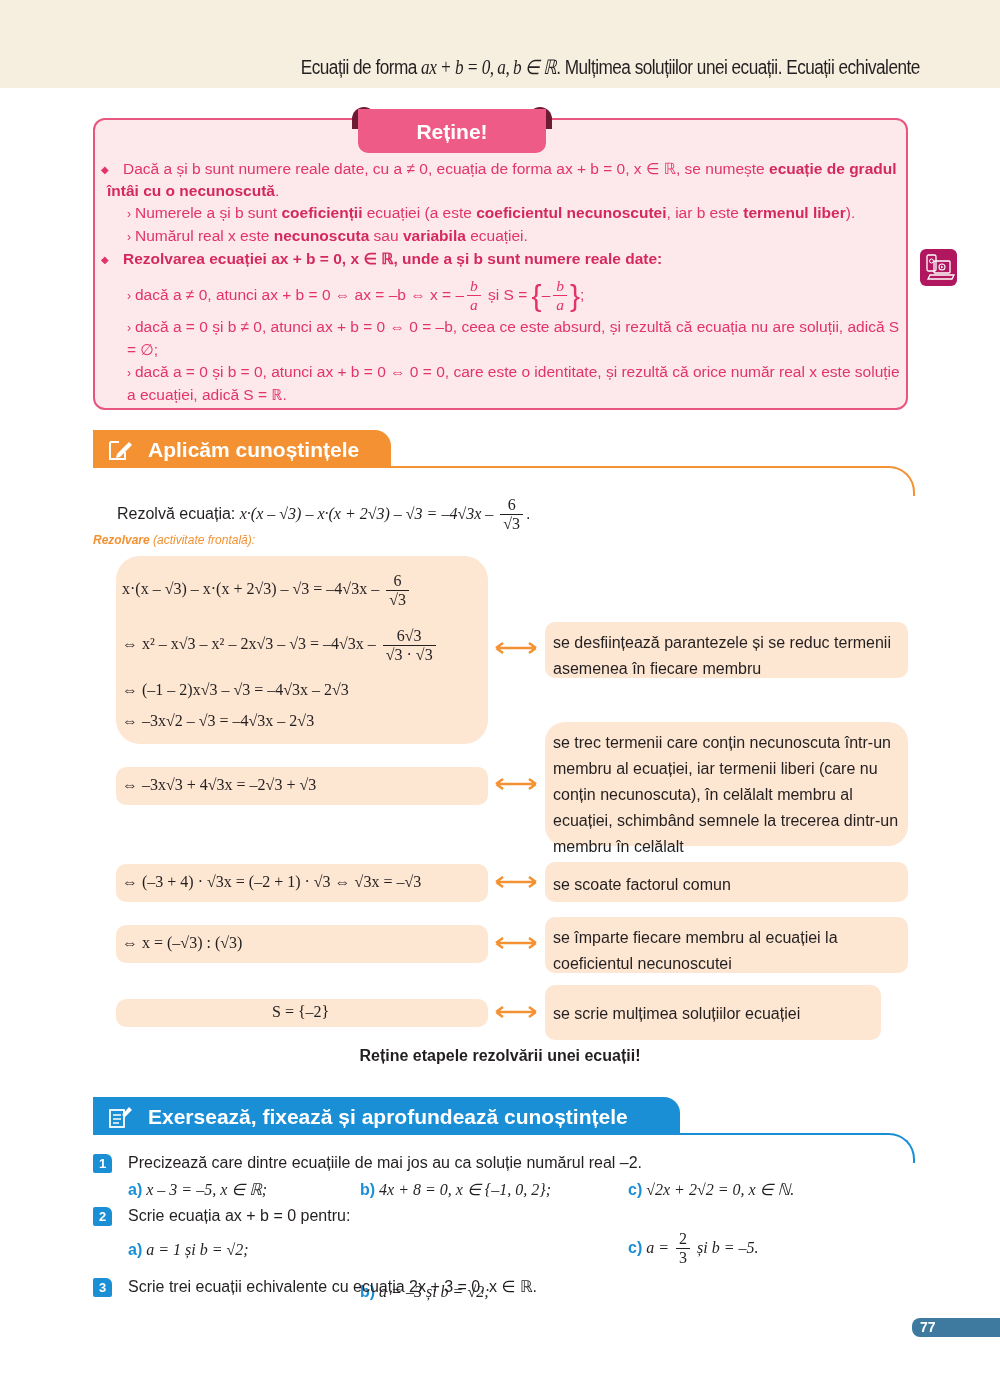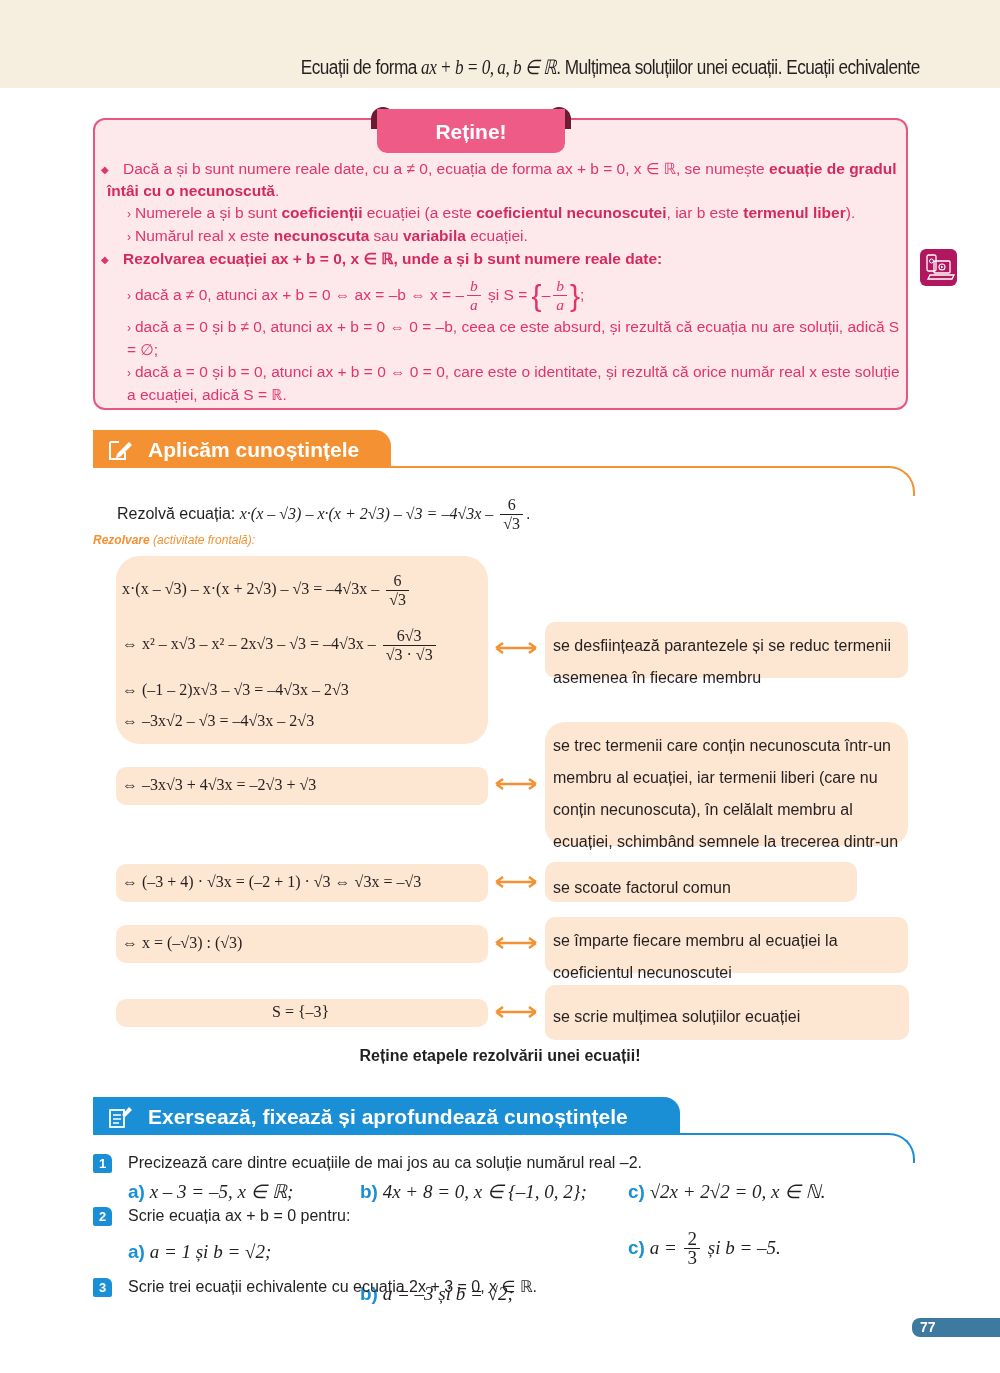--- a/index.html
+++ b/index.html
@@ -5,21 +5,21 @@
   * { box-sizing: border-box; margin: 0; padding: 0; }
   html, body { width: 1000px; height: 1373px; background: #ffffff; overflow: hidden; }
   body { font-family: "Liberation Sans", sans-serif; color: #231f20; position: relative; }
 
   .header-band { position: absolute; left: 0; top: 0; width: 1000px; height: 88px; background: #f6eedf; }
   .header-title { position: absolute; right: 80px; top: 55px; font-size: 20px; letter-spacing: -0.6px; color: #231f20; transform: scaleX(0.86); transform-origin: right center; white-space: nowrap; }
   .header-title i { font-family: "Liberation Serif", serif; }
 
   
   .retine-box { position: absolute; left: 93px; top: 118px; width: 815px; height: 292px; background: #fde9ec; border: 2px solid #e7567f; border-radius: 12px; }
-  .retine-tab-wrap { position: absolute; left: 371px; top: 103px; width: 200px; height: 50px; }
+  .retine-tab-wrap { position: absolute; left: 352px; top: 103px; width: 200px; height: 50px; }
   .retine-ear { position: absolute; top: 4px; width: 24px; height: 22px; background: #6d1a33; border-radius: 14px 14px 0 0; }
   .retine-ear.l { left: 0; }
   .retine-ear.r { right: 0; }
   .retine-tab { position: absolute; left: 6px; top: 6px; width: 188px; height: 44px; background: #ef5b87; border-radius: 0 0 10px 10px; color: #fff; font-weight: bold; font-size: 21px; text-align: center; line-height: 46px; }
   .retine-content { position: absolute; left: 107px; top: 158px; width: 795px; font-size: 15.5px; color: #e2336b; line-height: 22px; }
   .retine-content .row { position: relative; }
   .retine-content b { color: #d42960; }
   .bullet { position: absolute; left: -6px; font-size: 10px; top: 1px; }
   .sub { padding-left: 20px; }
   .arrow-s { font-size: 12px; margin-right: 4px; }
@@ -41,28 +41,28 @@
   .sec-icon { position: absolute; left: 14px; top: 8px; width: 26px; height: 24px; }
 
   .task { position: absolute; left: 117px; top: 496px; font-size: 16px; }
   .math { font-family: "Liberation Serif", serif; font-style: italic; }
   .rezolvare { position: absolute; left: 93px; top: 533px; font-size: 12px; color: #f39133; font-style: italic; }
   .rezolvare b { font-style: italic; }
 
   .peach { background: #fde6d2; border-radius: 10px; position: absolute; }
   .step-box-main { left: 116px; top: 556px; width: 372px; height: 188px; border-radius: 24px; }
   .step-line { position: absolute; font-size: 16px; white-space: nowrap; font-family: "Liberation Serif", serif; }
-  .note { font-size: 16px; line-height: 32px; color: #231f20; padding: 8px 8px; }
+  .note { font-size: 16px; line-height: 26px; color: #231f20; padding: 8px 8px; }
   .dbl-arrow { position: absolute; width: 44px; height: 12px; }
 
   .center-note { position: absolute; left: 0; width: 1000px; top: 1047px; text-align: center; font-weight: bold; font-size: 16px; }
 
   .ex-item { position: absolute; left: 93px; font-size: 16px; }
   .num-badge { display: inline-block; width: 19px; height: 19px; background: #1a8fd6; color: #fff; font-weight: bold; font-size: 13px; text-align: center; line-height: 19px; border-radius: 2px 6px 2px 2px; margin-right: 16px; vertical-align: middle; }
-  .opt { position: absolute; font-size: 19px; white-space: nowrap; }
+  .opt { position: absolute; font-size: 16px; white-space: nowrap; }
   .opt .lbl { color: #1a8fd6; font-weight: bold; }
 
   .page-num { position: absolute; left: 912px; top: 1318px; width: 88px; height: 19px; background: #3e7aa0; border-radius: 8px 0 0 8px; color: #fff; font-weight: bold; font-size: 14px; padding-left: 8px; line-height: 19px; }
 </style>
 </head>
 <body>
 
 <div class="header-band"></div>
 <div class="header-title">
   <span>Ecuații de forma </span><i>ax + b = 0, a, b ∈ ℝ</i><span>. Mulțimea soluțiilor unei ecuații. Ecuații echivalente</span>
@@ -142,43 +142,43 @@
 <div class="peach" style="left:116px;top:767px;width:372px;height:38px"></div>
 <div class="step-line" style="left:122px;top:776px">⇔ –3x√3 + 4√3x = –2√3 + √3</div>
 
 <div class="peach" style="left:116px;top:864px;width:372px;height:38px"></div>
 <div class="step-line" style="left:122px;top:873px">⇔ (–3 + 4) · √3x = (–2 + 1) · √3 ⇔ √3x = –√3</div>
 
 <div class="peach" style="left:116px;top:925px;width:372px;height:38px"></div>
 <div class="step-line" style="left:122px;top:934px">⇔ x = (–√3) : (√3)</div>
 
 <div class="peach" style="left:116px;top:999px;width:372px;height:28px"></div>
-<div class="step-line" style="left:272px;top:1003px">S = {–3}</div>
+<div class="step-line" style="left:272px;top:1003px">S = {–2}</div>
 
 <svg class="dbl-arrow" style="left:494px;top:642px" viewBox="0 0 44 12">
     <path d="M2 6 H42 M2 6 L9 1 M2 6 L9 11 M42 6 L35 1 M42 6 L35 11" stroke="#f39133" stroke-width="2.5" fill="none"></path>
   </svg>
 <svg class="dbl-arrow" style="left:494px;top:778px" viewBox="0 0 44 12">
     <path d="M2 6 H42 M2 6 L9 1 M2 6 L9 11 M42 6 L35 1 M42 6 L35 11" stroke="#f39133" stroke-width="2.5" fill="none"></path>
   </svg>
 <svg class="dbl-arrow" style="left:494px;top:876px" viewBox="0 0 44 12">
     <path d="M2 6 H42 M2 6 L9 1 M2 6 L9 11 M42 6 L35 1 M42 6 L35 11" stroke="#f39133" stroke-width="2.5" fill="none"></path>
   </svg>
 <svg class="dbl-arrow" style="left:494px;top:937px" viewBox="0 0 44 12">
     <path d="M2 6 H42 M2 6 L9 1 M2 6 L9 11 M42 6 L35 1 M42 6 L35 11" stroke="#f39133" stroke-width="2.5" fill="none"></path>
   </svg>
 <svg class="dbl-arrow" style="left:494px;top:1006px" viewBox="0 0 44 12">
     <path d="M2 6 H42 M2 6 L9 1 M2 6 L9 11 M42 6 L35 1 M42 6 L35 11" stroke="#f39133" stroke-width="2.5" fill="none"></path>
   </svg>
 
 <div class="peach note" style="left:545px;top:622px;width:363px;height:56px">se desființează parantezele și se reduc termenii asemenea în fiecare membru</div>
 <div class="peach note" style="left:545px;top:722px;width:363px;height:124px;border-radius:20px">se trec termenii care conțin necunoscuta într-un membru al ecuației, iar termenii liberi (care nu conțin necunoscuta), în celălalt membru al ecuației, schimbând semnele la trecerea dintr-un membru în celălalt</div>
-<div class="peach note" style="left:545px;top:862px;width:312px;height:40px;padding-top:10px">se scoate factorul comun</div>
+<div class="peach note" style="left:545px;top:862px;width:363px;height:40px;padding-top:10px">se scoate factorul comun</div>
 <div class="peach note" style="left:545px;top:917px;width:363px;height:56px">se împarte fiecare membru al ecuației la coeficientul necunoscutei</div>
-<div class="peach note" style="left:545px;top:985px;width:364px;height:55px;padding-top:16px">se scrie mulțimea soluțiilor ecuației</div>
+<div class="peach note" style="left:545px;top:985px;width:336px;height:55px;padding-top:16px">se scrie mulțimea soluțiilor ecuației</div>
 
 <div class="center-note">Reține etapele rezolvării unei ecuații!</div>
 
 <div class="sec-head blue">
   <svg class="sec-icon" viewBox="0 0 26 24">
     <rect x="3" y="5" width="14" height="17" fill="none" stroke="#fff" stroke-width="1.8"></rect>
     <path d="M6 10 H14 M6 14 H14 M6 18 H12" stroke="#fff" stroke-width="1.5"></path>
     <path d="M15 10 L22 2 L25 5 L18 12 Z" fill="#fff"></path>
   </svg>
   <span>Exersează, fixează și aprofundează cunoștințele</span>

